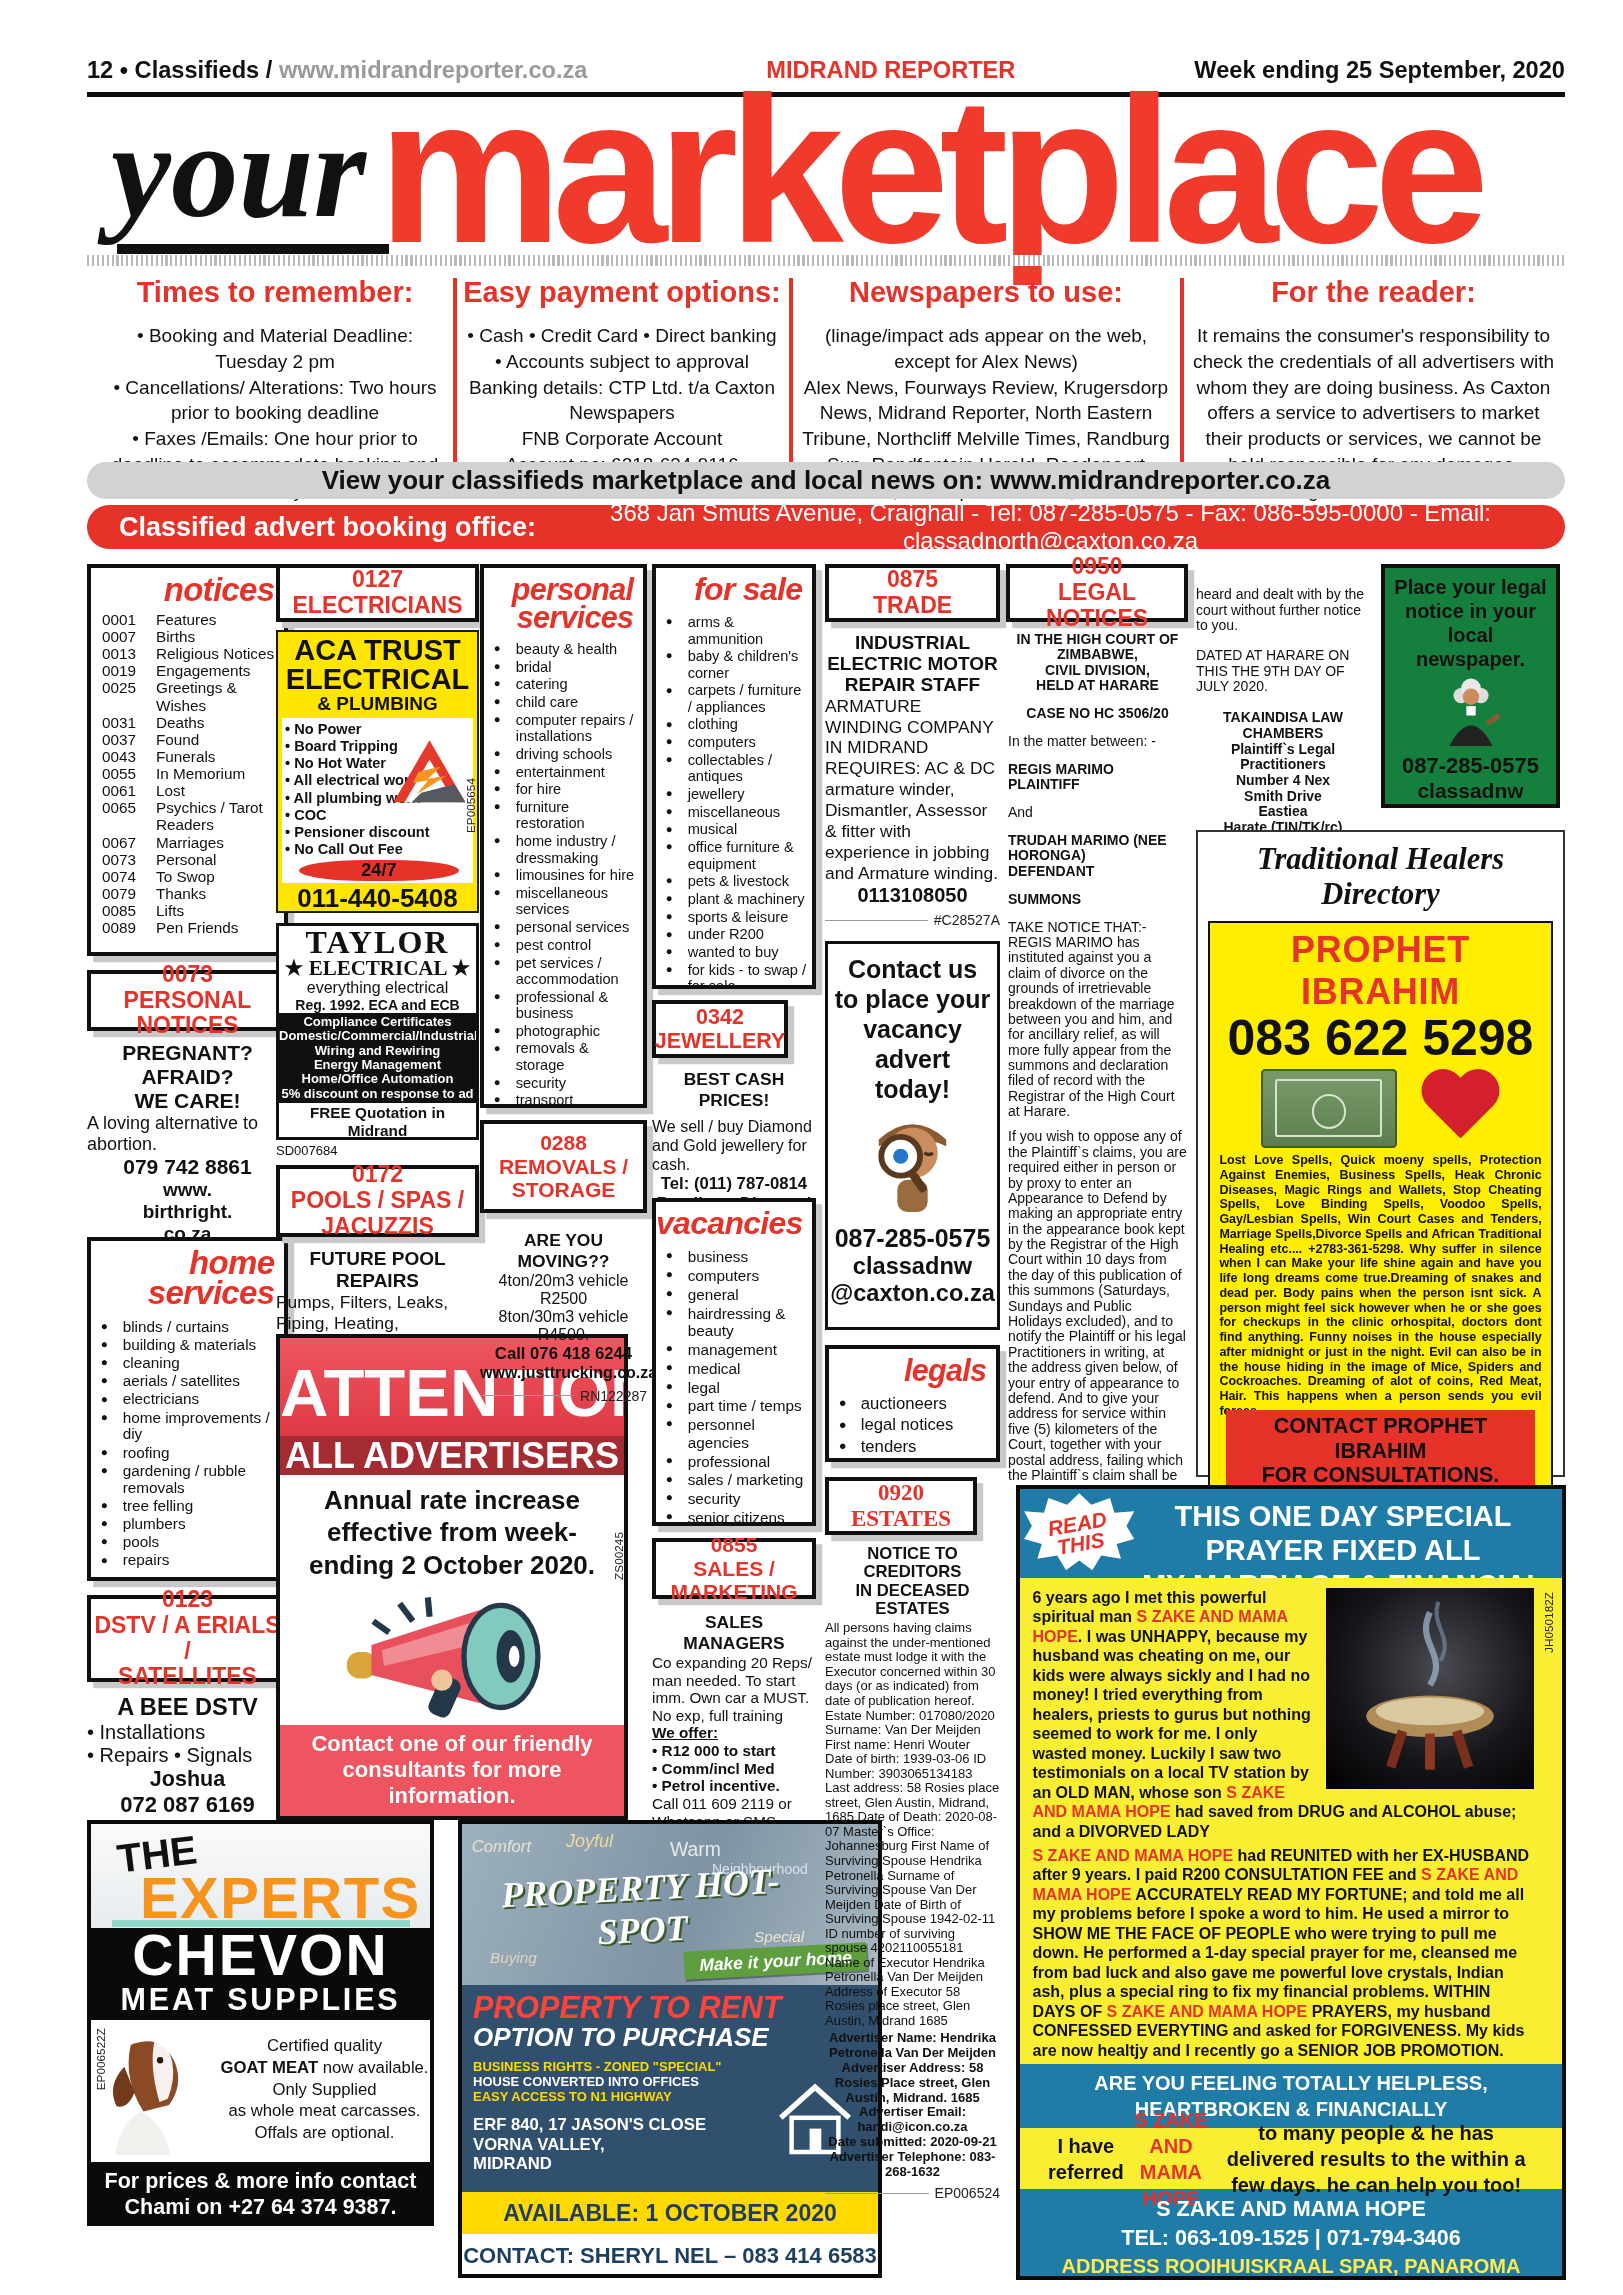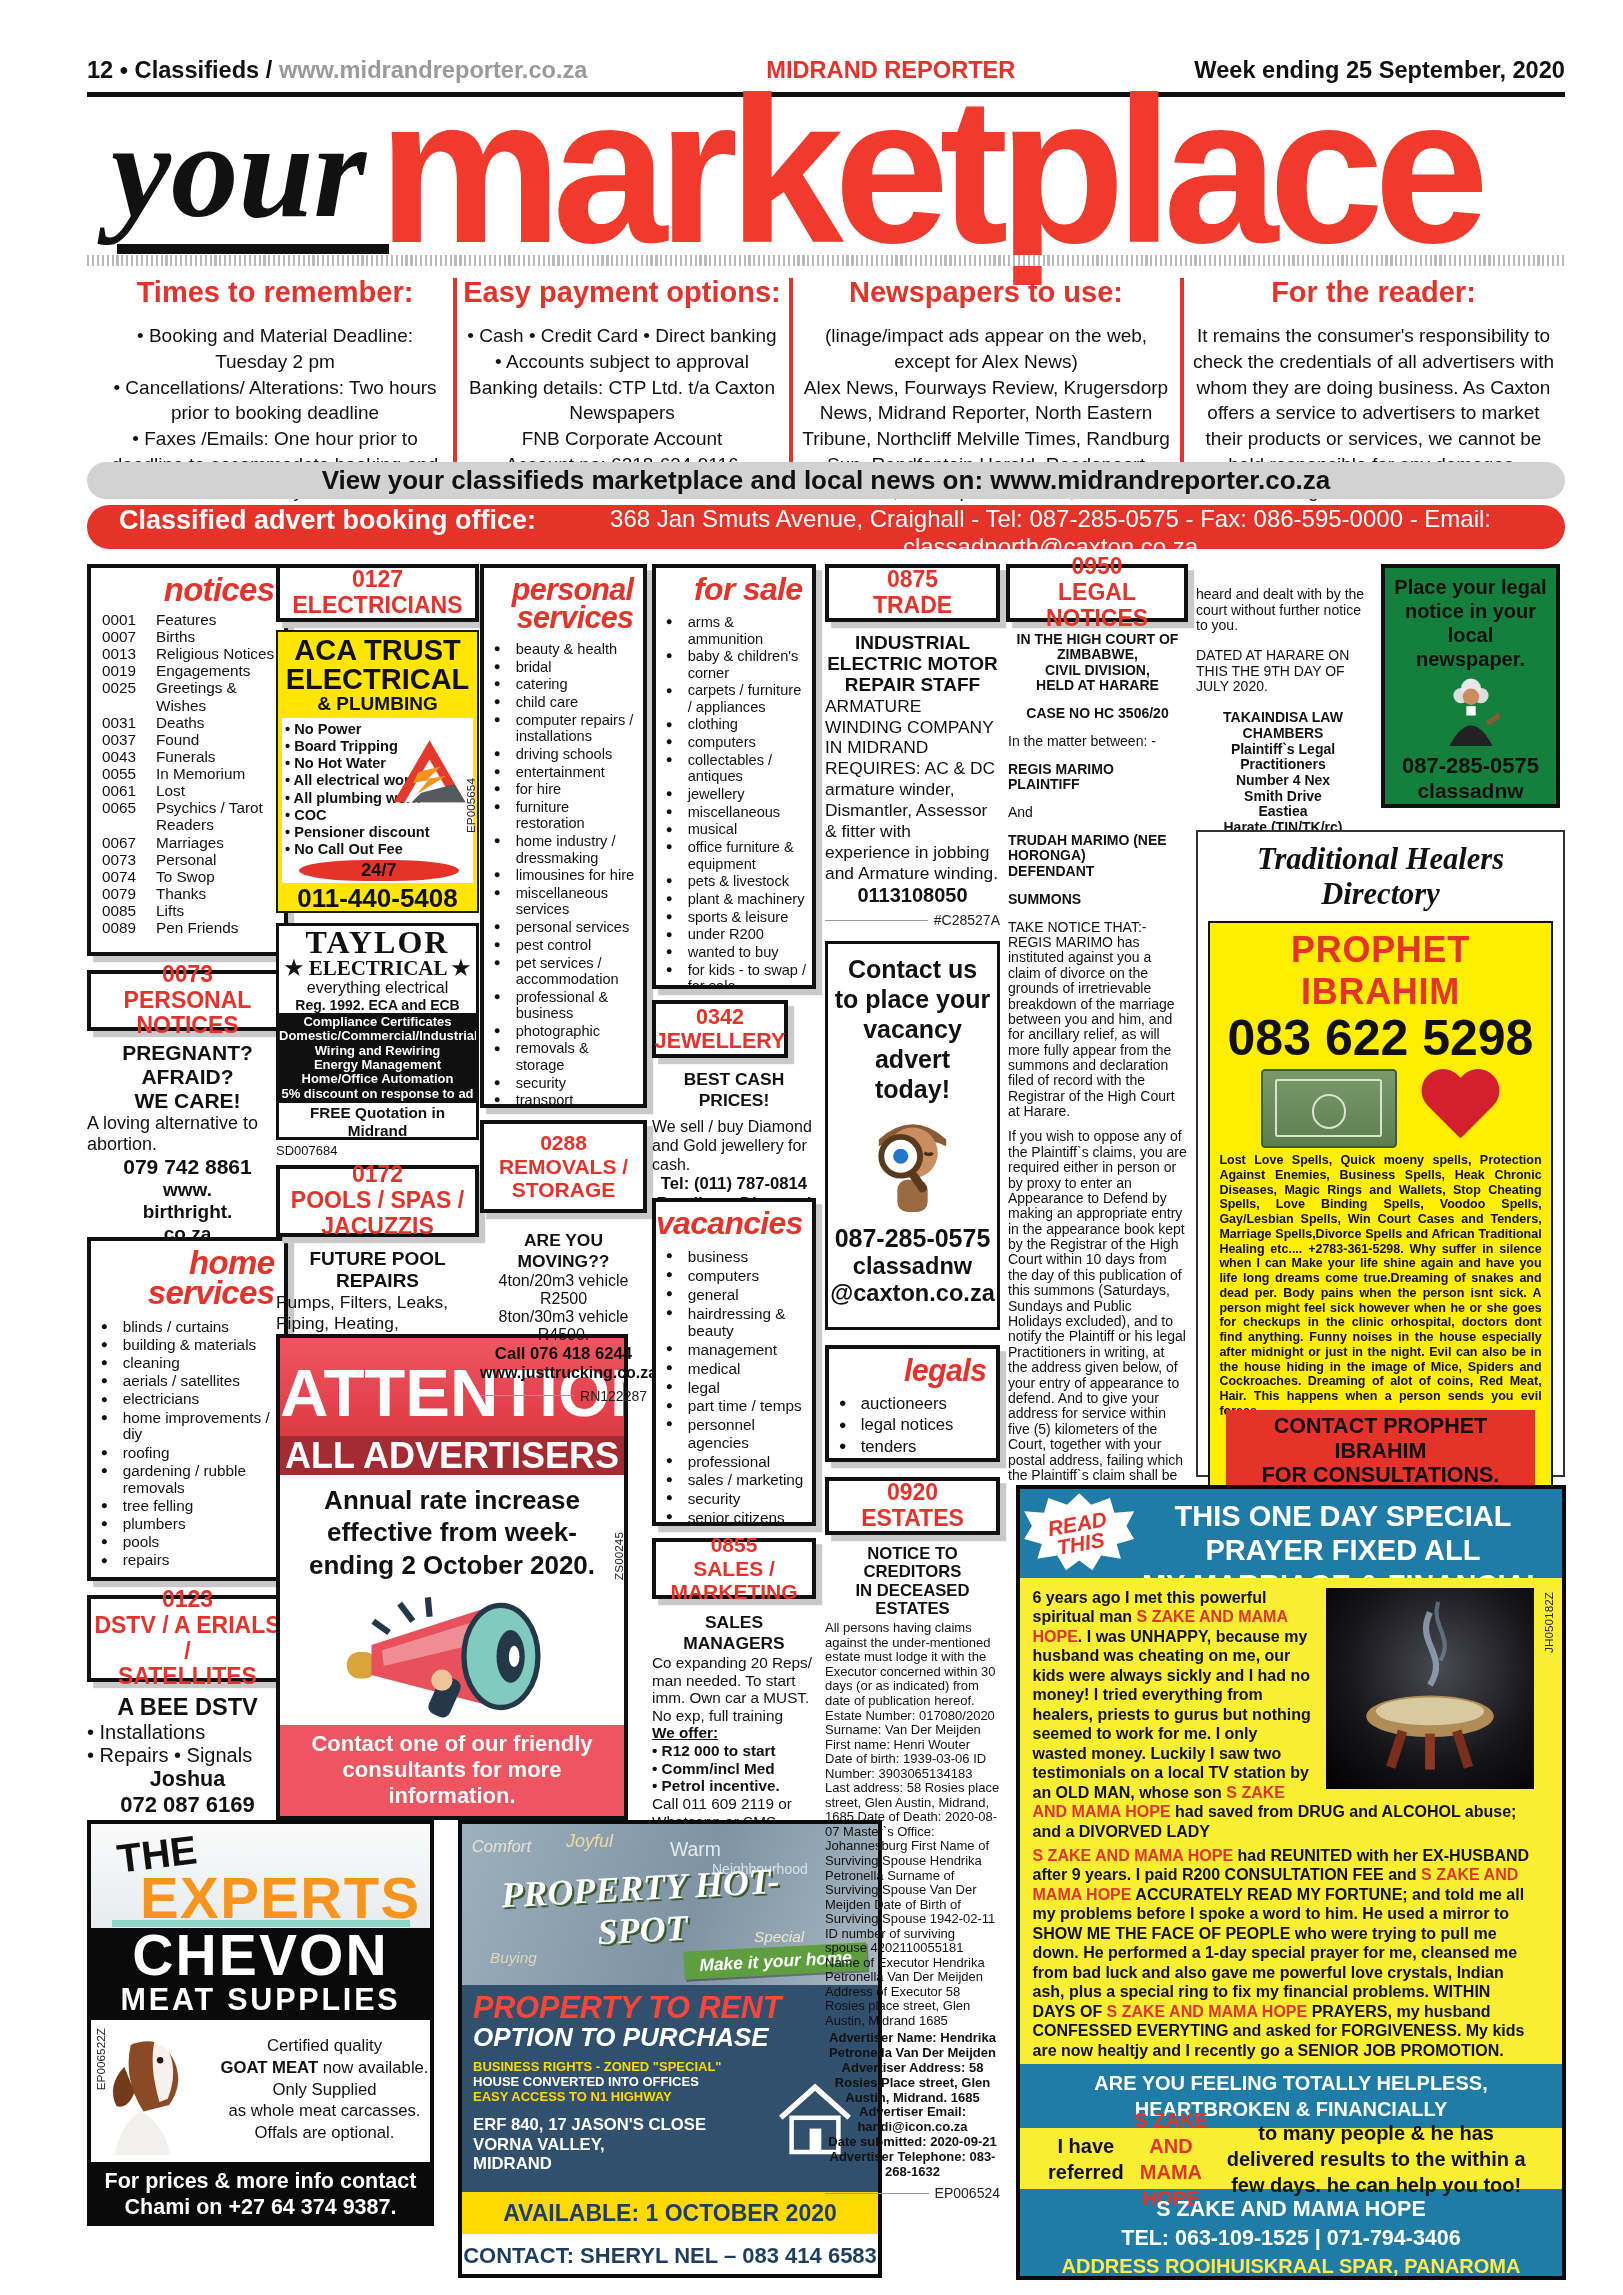--- a/index.html
+++ b/index.html
@@ -20,21 +20,21 @@
   .sig{display:flex;align-items:center;gap:5.6px;margin-top:5.6px;}
   .sig::before{content:"";flex:1;border-top:1.4px solid #999;}
   .sig span{font-size:14px;color:#222;}
   .vcode{position:absolute;writing-mode:vertical-rl;transform:rotate(180deg);font-size:11.8px;color:#222;}
   .rule{background:#101010;}
   .halftone{background:repeating-linear-gradient(90deg,#b9b9b9 0 2.1px,#fff 2.1px 4.9px);}
   .sep{background:#e5332a;}
   .infotitle{color:#e5332a;font-weight:bold;font-size:29px;text-align:center;margin-bottom:14px;}
   .infolines{font-size:19px;line-height:1.36;text-align:center;}
   .viewbar{background:#d2d2d2;border-radius:19px;display:flex;align-items:center;justify-content:center;font-weight:bold;font-size:26px;}
-  .bookbar{background:#e5332a;border-radius:22px;display:flex;color:#fff;}
+  .bookbar{background:#e5332a;border-radius:22px;display:flex;align-items:center;color:#fff;}
   .seg-red{color:#e5332a;}
   .burststar{position:absolute;left:4.2px;top:4.2px;width:110px;height:82px;}
   .burststar::before{content:"";position:absolute;inset:0;background:#fff;clip-path:polygon(50% 0,61% 14%,78% 6%,82% 24%,100% 22%,93% 40%,100% 56%,84% 62%,88% 80%,70% 76%,62% 94%,50% 82%,38% 94%,30% 76%,12% 80%,16% 62%,0 56%,7% 40%,0 22%,18% 24%,22% 6%,39% 14%);}
   .burst-text{position:absolute;inset:0;display:flex;flex-direction:column;align-items:center;justify-content:center;transform:rotate(-10deg);color:#e5332a;font-weight:bold;font-style:italic;font-size:21px;line-height:.95;}
   .heart{position:relative;width:83px;height:75px;}
   .heart::before,.heart::after{content:"";position:absolute;top:0;width:43px;height:67px;border-radius:35px 35px 0 0;background:#d41f2c;}
   .heart::before{left:42px;transform:rotate(-45deg);transform-origin:0 100%;}
   .heart::after{left:0;transform:rotate(45deg);transform-origin:100% 100%;}
   .moneystack{width:132px;height:75px;background:linear-gradient(#7a9a6a,#5d7f50);border:2.1px solid #3c5a33;border-radius:4.2px;position:relative;}
   .moneystack::before{content:"";position:absolute;inset:8.3px 12.5px;border:2.1px solid #d9e4cf;border-radius:2.8px;}
@@ -567,21 +567,21 @@
   <div class="abs box" style="left:825px;top:1345px;width:175px;height:117px;">
     <div class="cathead" style="font-size:30.5px;">legals</div>
     <div class="blist" style="font-size:16.7px;line-height:1.2;">
 
     <div class="li">auctioneers</div>
         <div class="li">legal notices</div>
         <div class="li">tenders</div>
       </div>
   </div>
 
-  <div class="abs codebox" style="left:825px;top:1477px;width:175px;height:58px;">
+  <div class="abs codebox" style="left:825px;top:1477px;width:152px;height:58px;font-family:Liberation Serif, serif;">
     <div>0920</div>
     <div>ESTATES</div>
   </div>
 
   <div class="abs" style="left:825px;top:1545px;width:175px;">
     <div class="ctr b" style="font-size:16.7px;line-height:1.1;">NOTICE TO CREDITORS</div>
     <div class="ctr b" style="font-size:16.7px;line-height:1.1;">IN DECEASED ESTATES</div>
     <div style="font-size:13px;line-height:1.12;margin-top:2.8px;">All persons having claims against the under-mentioned estate must lodge it with the Executor concerned within 30 days (or as indicated) from date of publication hereof. Estate Number: 017080/2020 Surname: Van Der Meijden First name: Henri Wouter Date of birth: 1939-03-06 ID Number: 3903065134183 Last address: 58 Rosies place street, Glen Austin, Midrand, 1685 Date of Death: 2020-08-07 Master`s Office: Johannesburg First Name of Surviving Spouse Hendrika Petronella Surname of Surviving Spouse Van Der Meijden Date of Birth of Surviving Spouse 1942-02-11 ID number of surviving spouse 4202110055181 Name of Executor Hendrika Petronella Van Der Meijden Address of Executor 58 Rosies place street, Glen Austin, Midrand 1685</div>
     <div class="ctr b" style="font-size:13px;line-height:1.14;margin-top:2.8px;">
 

